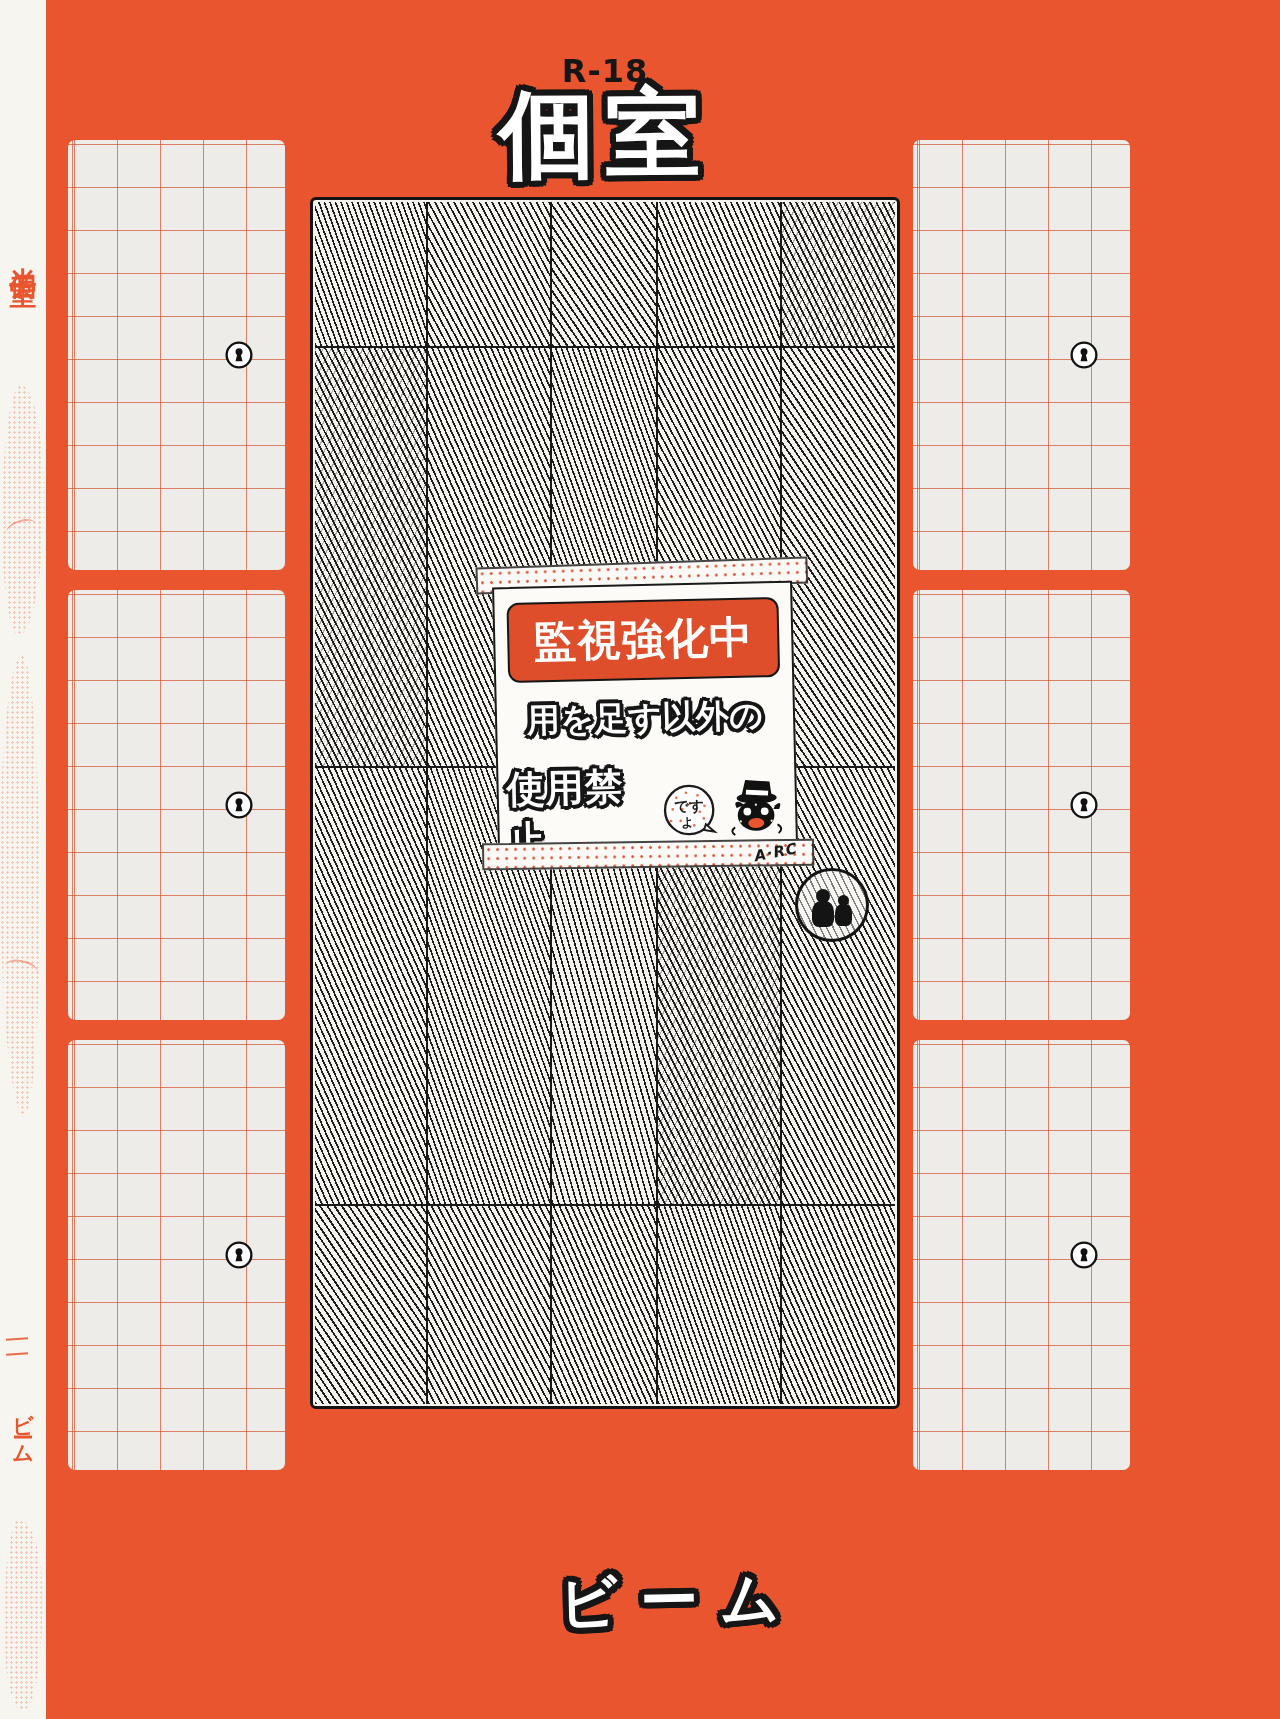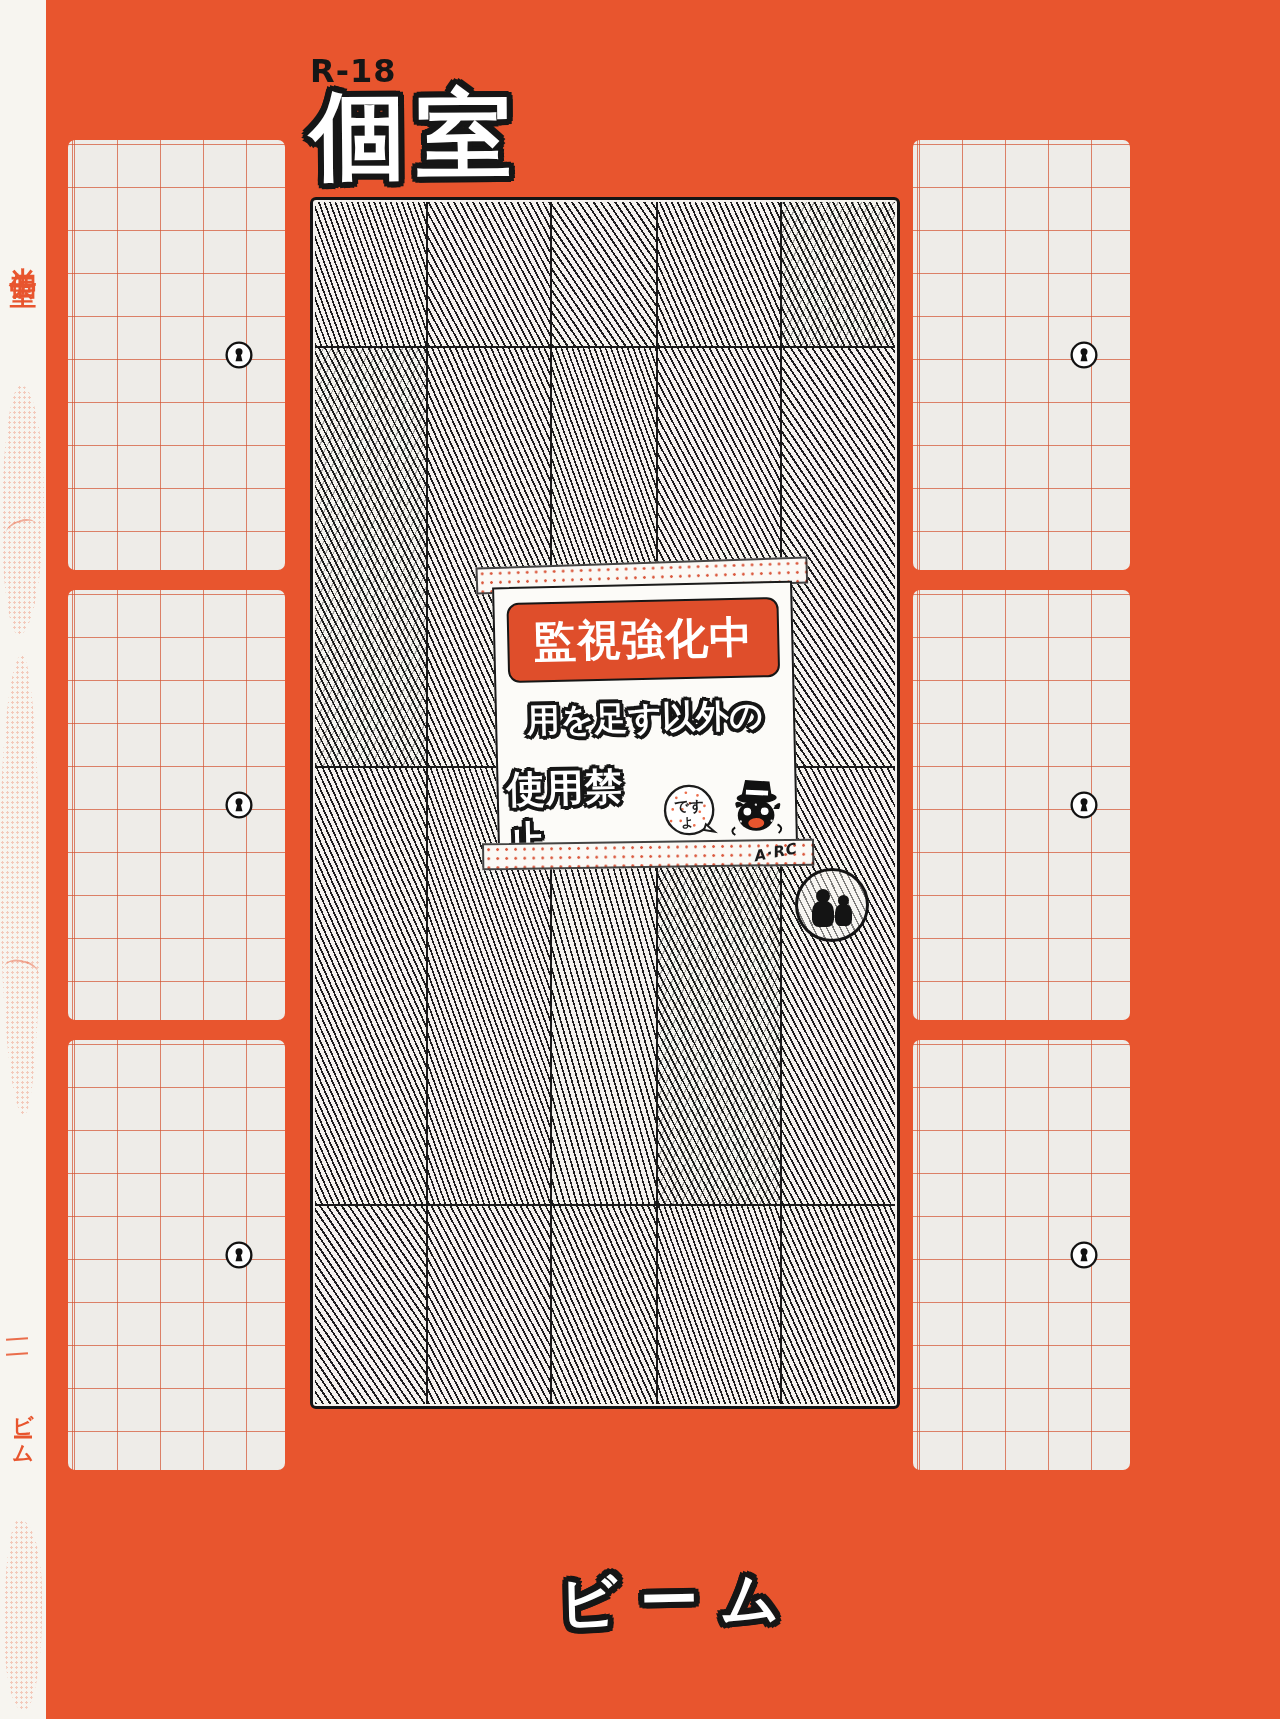--- a/index.html
+++ b/index.html
@@ -35,21 +35,21 @@
   .c2{ left:4px; top:960px; width:34px; height:20px; transform:rotate(12deg); }
   .strip-marks{ position:absolute; left:6px; top:1338px; width:30px; }
   .strip-mark-line{ height:2px; background:rgba(232,85,46,.85); margin-bottom:13px; width:22px; transform:rotate(-4deg); }
   .strip-publisher{
     position:absolute; top:1398px; left:50%; transform:translateX(-50%);
     writing-mode:vertical-rl; text-orientation:upright;
     color:#E8552E; font-weight:bold; font-size:21px; letter-spacing:4px;
   }
 
   
-  .header{ position:absolute; left:310px; top:52px; width:590px; }
+  .header{ position:absolute; left:310px; top:52px; width:590px; text-align:center; }
   .rating{ font-size:32px; font-weight:bold; color:#161616; letter-spacing:1px; }
   .main-title{
     font-size:96px; font-weight:bold; letter-spacing:10px; line-height:1.0;
     margin-top:-4px; transform:rotate(-.4deg);
   }
 
   
   .ot{ color:#FFFFFF; }
   .ot-md{ text-shadow:
     3px 0 0 #161616,-3px 0 0 #161616,0 3px 0 #161616,0 -3px 0 #161616,

